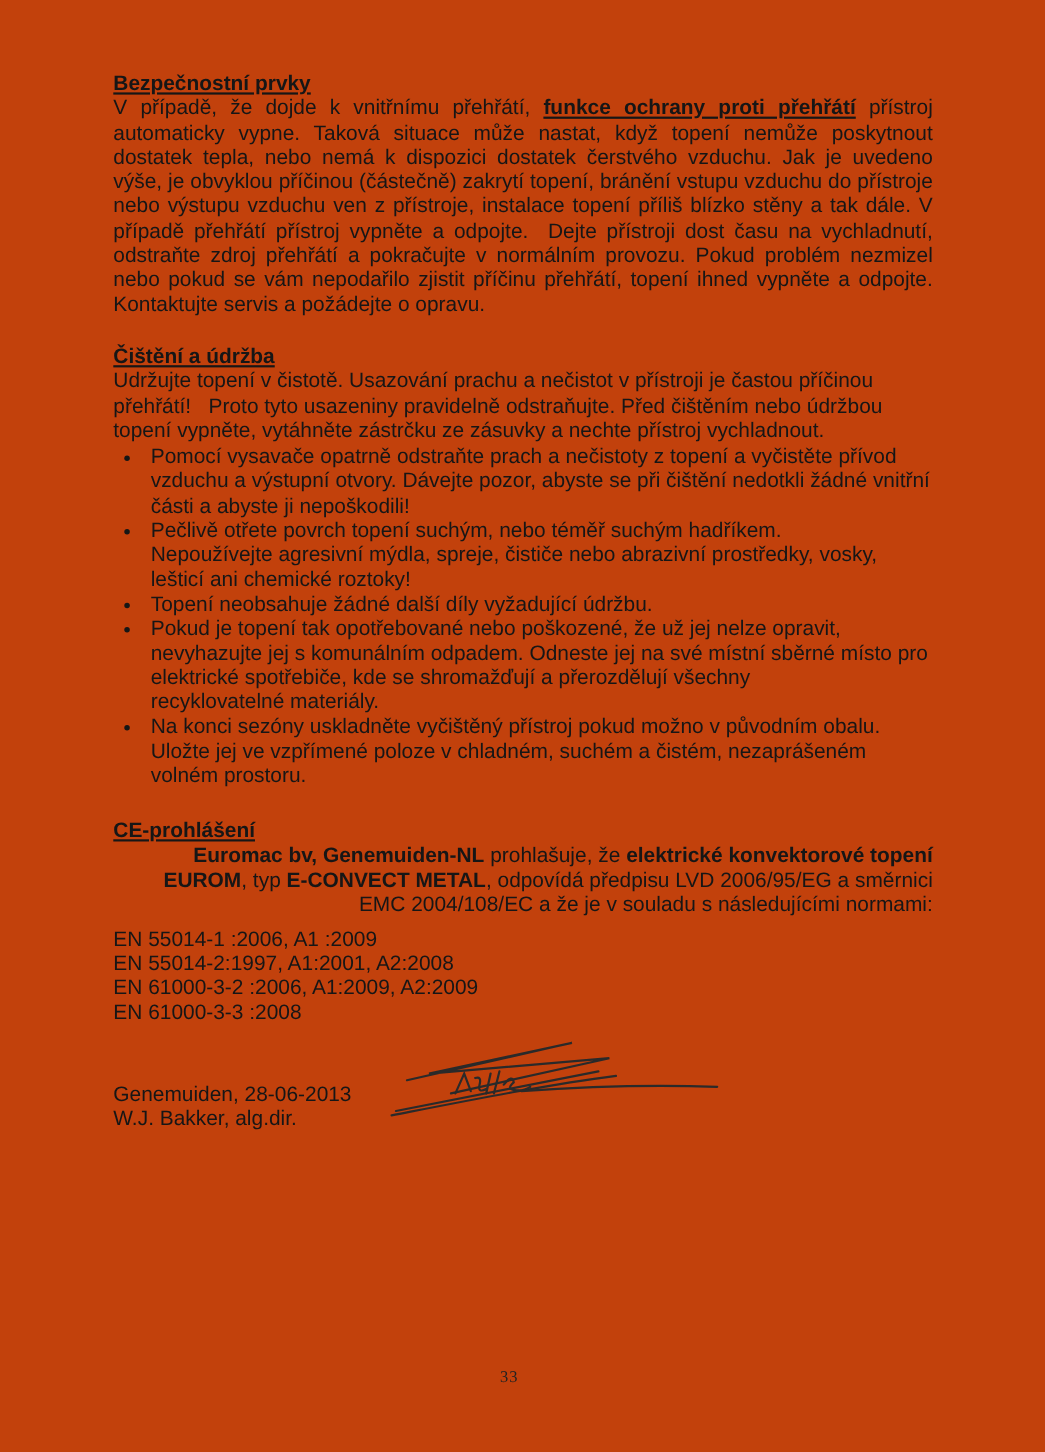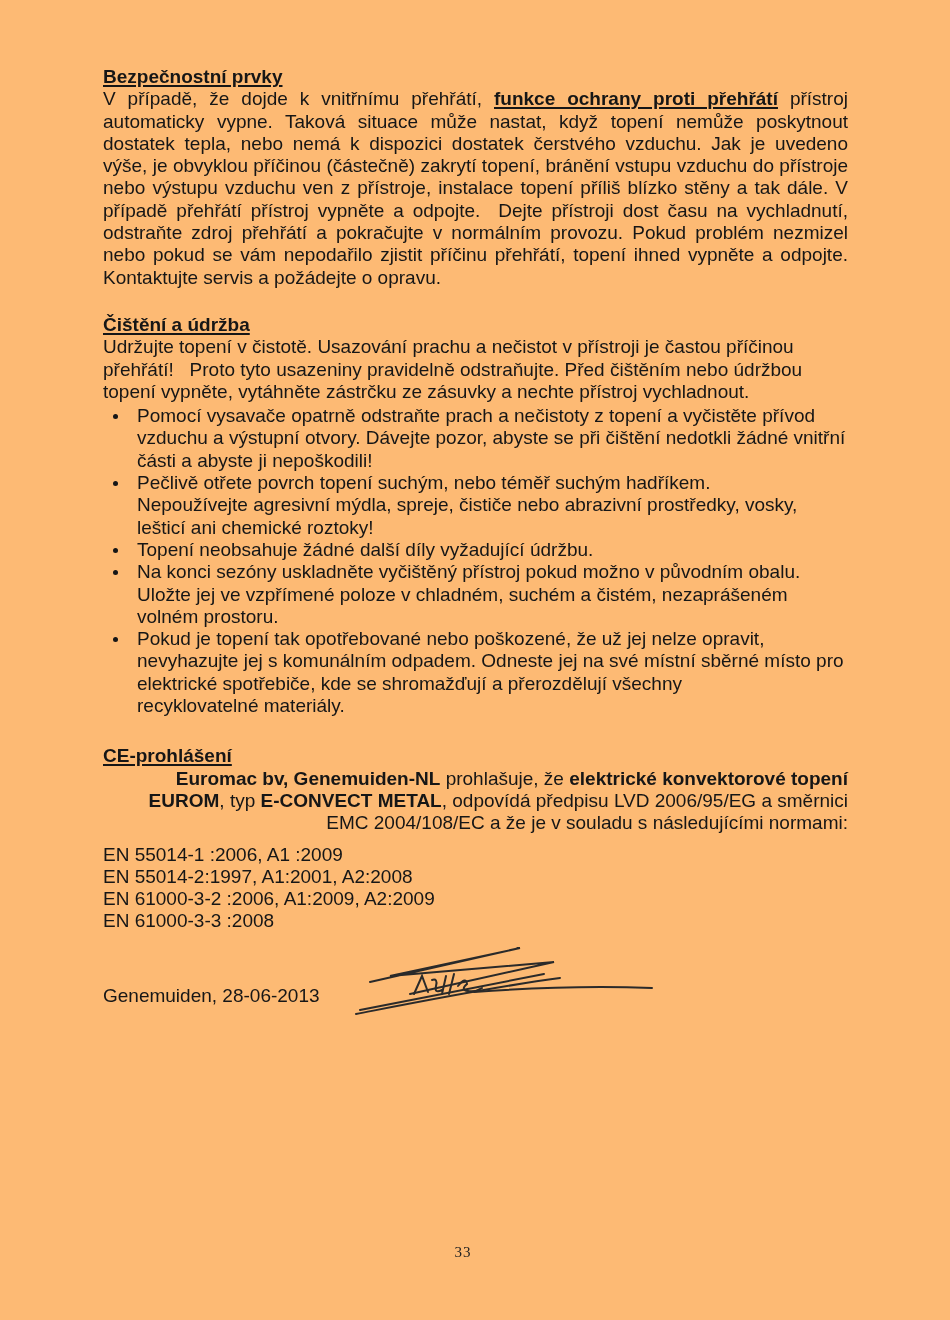--- a/index.html
+++ b/index.html
@@ -1,20 +1,20 @@
 <!DOCTYPE html>
 <html><head>
 <meta charset="utf-8">
 <style>
   html,body { margin:0; padding:0; background:#ffffff; }
   .page {
     position:relative;
     width:950px; height:1320px;
     margin:0 auto;
-    background:#fdba74;
+    background:#c2410c;
     box-sizing:border-box;
     padding:66px 102px 12px 103px;
     font-family:"Liberation Sans","DejaVu Sans",sans-serif;
     font-size:19px;
     line-height:22.3px;
     color:#161616;
     overflow:hidden;
   }
   .heading {
     font-weight:bold;
@@ -80,45 +80,46 @@
   </section>
 
   <section class="sec-cleaning">
     <div class="heading">Čištění a údržba</div>
     <p class="body">Udržujte topení v čistotě. Usazování prachu a nečistot v přístroji je častou příčinou přehřátí!   Proto tyto usazeniny pravidelně odstraňujte. Před čištěním nebo údržbou topení vypněte, vytáhněte zástrčku ze zásuvky a nechte přístroj vychladnout.</p>
     <ul class="bullets">
       <li>Pomocí vysavače opatrně odstraňte prach a nečistoty z topení a vyčistěte přívod vzduchu a výstupní otvory. Dávejte pozor, abyste se při čištění nedotkli žádné vnitřní části a abyste ji nepoškodili!</li>
       <li>Pečlivě otřete povrch topení suchým, nebo téměř suchým hadříkem.
 Nepoužívejte agresivní mýdla, spreje, čističe nebo abrazivní prostředky, vosky, lešticí ani chemické roztoky!</li>
       <li>Topení neobsahuje žádné další díly vyžadující údržbu.</li>
-      <li>Na konci sezóny uskladněte vyčištěný přístroj pokud možno v původním obalu. Uložte jej ve vzpřímené poloze v chladném, suchém a čistém, nezaprášeném
-volném prostoru.</li>
       <li>Pokud je topení tak opotřebované nebo poškozené, že už jej nelze opravit,
 nevyhazujte jej s komunálním odpadem. Odneste jej na své místní sběrné místo pro elektrické spotřebiče, kde se shromažďují a přerozdělují všechny
 recyklovatelné materiály.</li>
+      <li>Na konci sezóny uskladněte vyčištěný přístroj pokud možno v původním obalu. Uložte jej ve vzpřímené poloze v chladném, suchém a čistém, nezaprášeném
+volném prostoru.</li>
     </ul>
   </section>
 
   <section class="sec-ce">
     <div class="heading">CE-prohlášení</div>
     <div class="ce-para">
       <div class="ce-line"><span class="b">Euromac bv, Genemuiden-NL</span><span> prohlašuje, že </span><span class="b">elektrické konvektorové topení</span></div>
       <div class="ce-line"><span class="b">EUROM</span><span>, typ </span><span class="b">E-CONVECT METAL</span><span>, odpovídá předpisu LVD 2006/95/EG a směrnici</span></div>
       <div class="ce-line"><span>EMC 2004/108/EC a že je v souladu s následujícími normami:</span></div>
     </div>
     <div class="standards">
       <div class="col-left">
         <div class="std-line">EN 55014-1 :2006, A1 :2009</div>
         <div class="std-line">EN 55014-2:1997, A1:2001, A2:2008</div>
         <div class="std-line">EN 61000-3-2 :2006, A1:2009, A2:2009</div>
         <div class="std-line">EN 61000-3-3 :2008</div>
       </div>
     </div>
     <div class="signoff">
       <div>Genemuiden, 28-06-2013</div>
+      <div>W.J. Bakker, alg.dir.</div>
     </div>
   </section>
 
   <svg class="signature" viewBox="0 0 310 80" xmlns="http://www.w3.org/2000/svg" aria-hidden="true">
     <g fill="none" stroke="#2a2a2a" stroke-width="2" stroke-linecap="round" stroke-linejoin="miter">
       <path d="M22 46 L172 12 L42 40 L206 26 L62 58"></path>
       <path d="M12 74 L196 38"></path>
       <path d="M8 78 C80 64 150 50 212 42"></path>
       <path d="M66 58 L74 40 L80 56 M84 44 Q90 42 88 50 Q86 58 94 54 M98 40 L94 58 M106 38 L101 58 M110 50 Q118 40 119 48 Q112 54 120 55 Q128 56 134 52"></path>
       <path d="M126 56 C180 52 250 50 304 52"></path>

